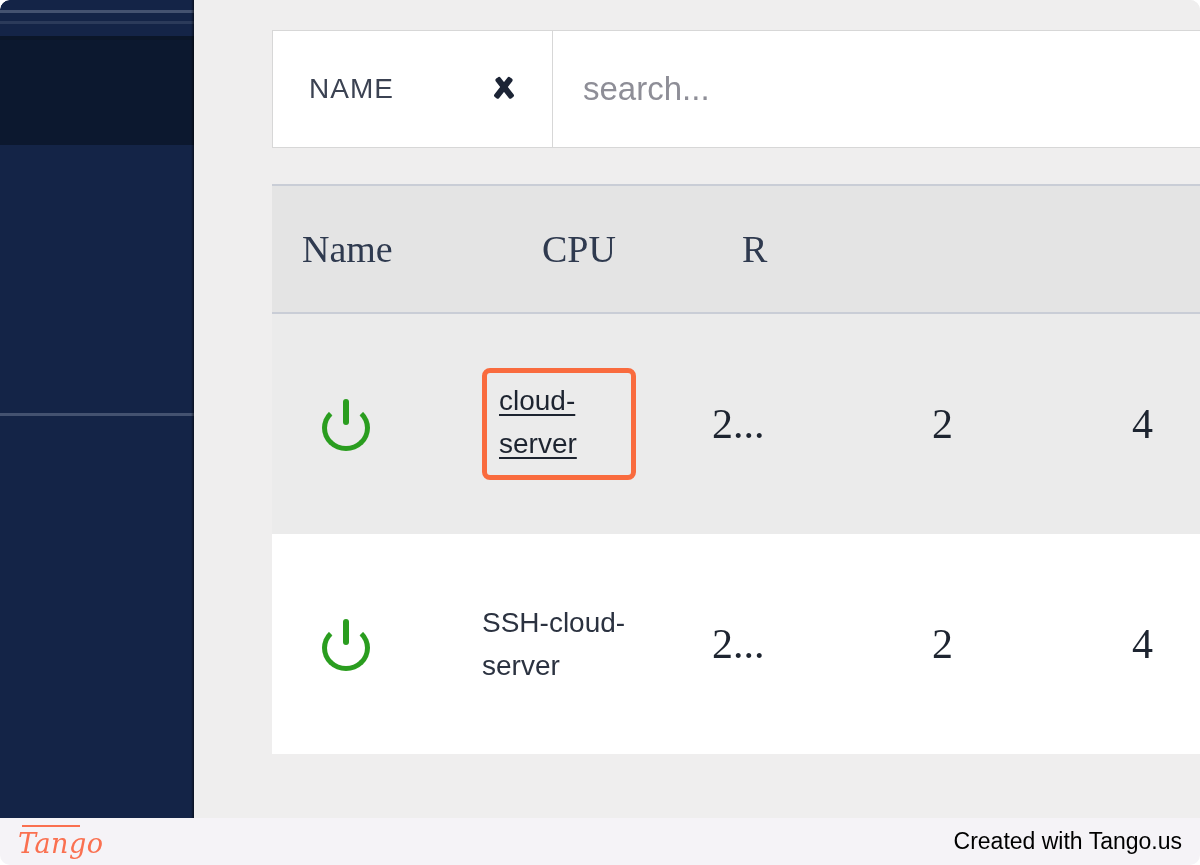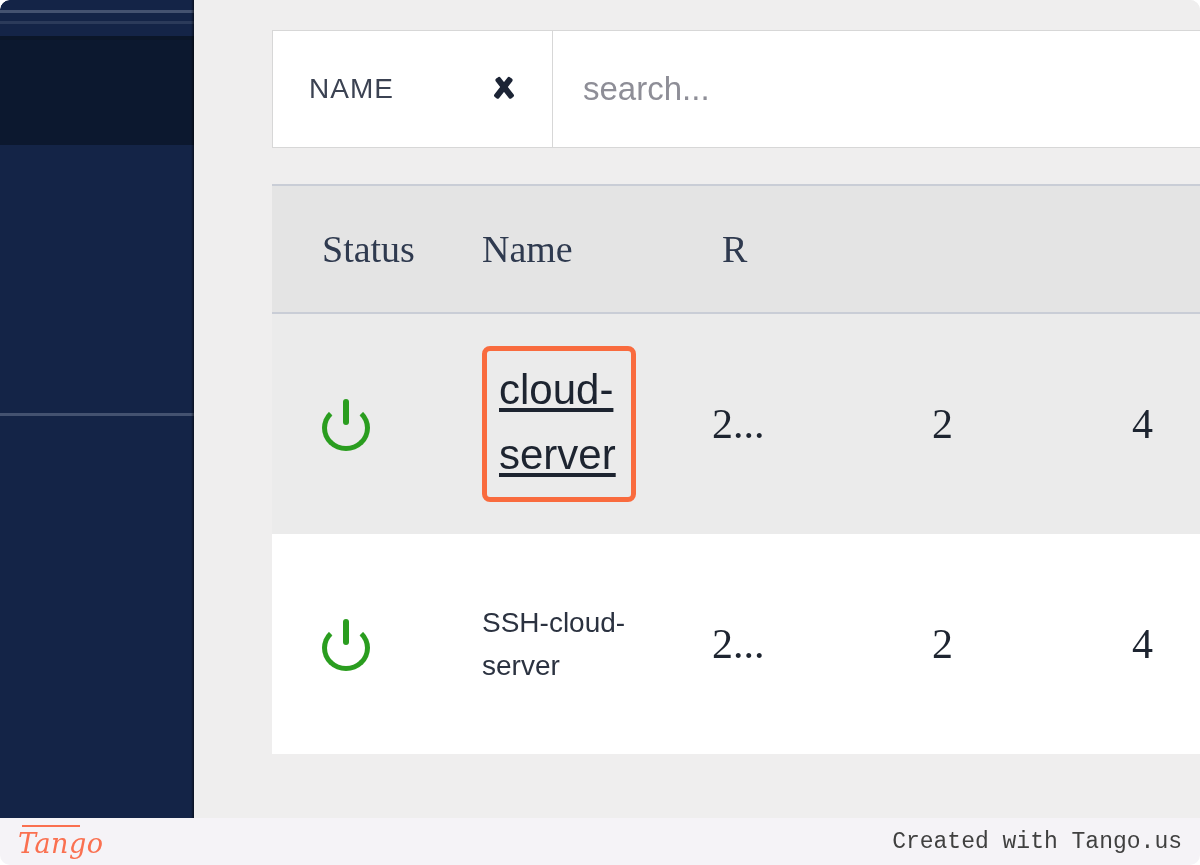--- a/index.html
+++ b/index.html
@@ -213,21 +213,21 @@
   
   .hl-wrap {
     border: 5px solid #f96b3e;
     border-radius: 8px;
     padding: 6px 12px 10px 12px;
     display: inline-block;
     background: transparent;
   }
   .hl-link {
     font-family: "Liberation Sans", sans-serif;
-    font-size: 42px;
+    font-size: 28px;
     color: #1d2430;
     text-decoration: underline;
     text-underline-offset: 4px;
     line-height: 1.55;
     cursor: pointer;
     display: block;
     word-break: break-word;
     width: 120px;
   }
 
@@ -255,23 +255,23 @@
     padding-top: 4px;
   }
   .tango-logo::before {
     content: "";
     position: absolute;
     left: 4px; top: 1px;
     width: 58px; height: 2px;
     background: #fa7050;
   }
   .footer-note {
-    font-family: Liberation Mono, monospace;
+    font-family: Liberation Sans, sans-serif;
     font-size: 23px;
-    color: #404040;
+    color: #000000;
   }
 </style>
 </head>
 <body>
 
 <div id="app">
 
   <div class="shot">
 
     <nav class="sidebar">
@@ -299,22 +299,22 @@
 
         <div class="searchbox">
           <input type="text" value="" placeholder="search..." style="">
         </div>
 
       </div>
 
       <div class="table">
 
         <div class="thead">
-          <div class="cell c-status">Status</div>
           <div class="cell c-name">Name</div>
+          <div class="cell c-cpu">CPU</div>
           <div class="cell c-ram">R</div>
         </div>
 
         <div class="row row-alt">
           <div class="cell c-status">
             <span class="power">
               <span class="ring"></span>
               <span class="stem"></span>
             </span>
           </div>

